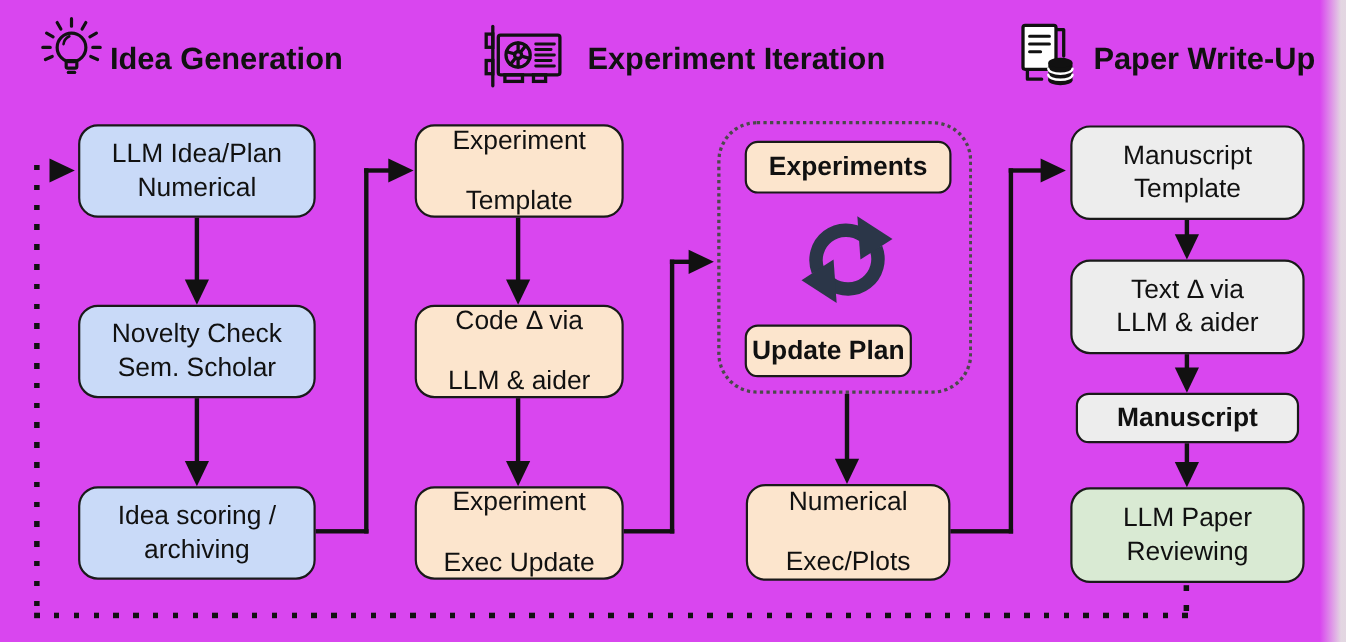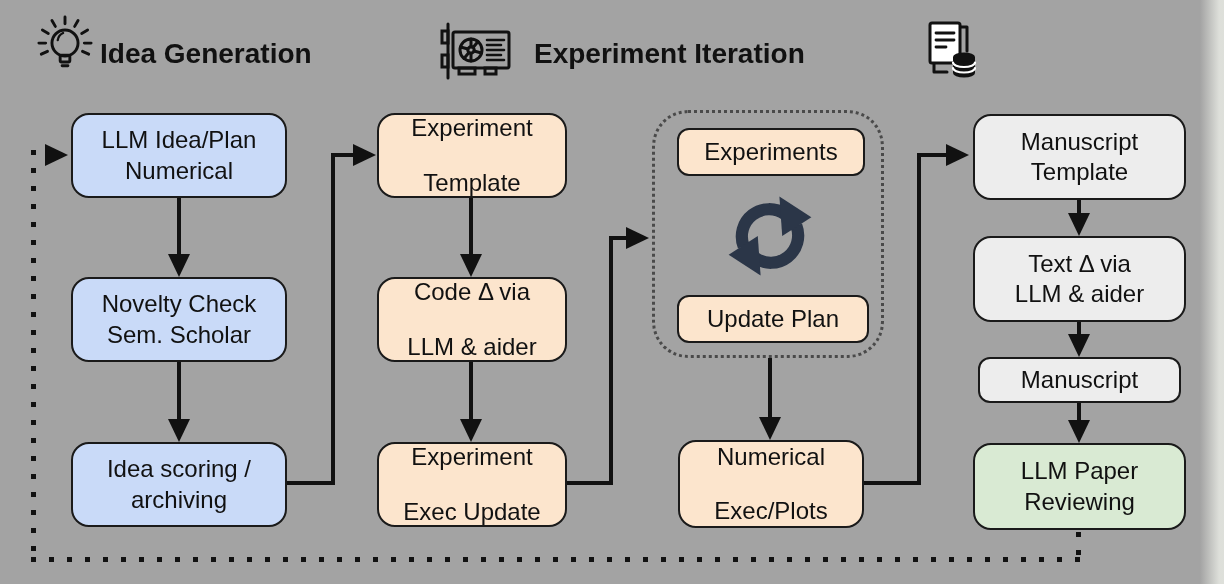--- a/index.html
+++ b/index.html
@@ -1,29 +1,29 @@
 <!DOCTYPE html>
 <html style="--node-blue: #c9daf8; --node-tan: #fce5cd; --node-gray: #ededed; --node-green: #d9ead3; --node-border: #1a1a1a; --connector: #111111; --cycle-icon: #2b3648; --dotted-container-border: #4a4a4a; --feedback-dots: #111111;"><head>
 <meta charset="utf-8">
 <style>
   :root{
     --node-blue:#c9daf8; --node-tan:#fce5cd; --node-gray:#ededed; --node-green:#d9ead3;
     --node-border:#1a1a1a; --connector:#111111; --cycle-icon:#2b3648; --dotted-container-border:#4a4a4a; --feedback-dots:#111111;
   }
   *{margin:0;padding:0;box-sizing:border-box;}
   body{font-family:"Liberation Sans",sans-serif;background:#fff;}
-  #canvas{position:relative;width:1224px;height:584px;background:#a3a3a3;overflow:hidden;}
+  #canvas{position:relative;width:1224px;height:584px;background:#d946ef;overflow:hidden;}
 
   .section-title{position:absolute;font-size:28px;font-weight:700;color:#111;white-space:nowrap;}
   .icon{position:absolute;}
 
   .node{position:absolute;border:2.5px solid var(--node-border);border-radius:18px;
         display:flex;flex-direction:column;align-items:center;justify-content:center;
         text-align:center;font-size:24px;line-height:1.26;color:#111;}
-  .node.small{border-radius:12px;}
+  .node.small{border-radius:12px;font-weight:bold;}
   .blue{background:var(--node-blue);} .tan{background:var(--node-tan);gap:24px;}
   .gray{background:var(--node-gray);} .green{background:var(--node-green);}
 
   .dotted-container{position:absolute;border:3.5px dotted var(--dotted-container-border);border-radius:36px;background:transparent;}
 
   .v-line{position:absolute;width:4px;background:var(--connector);}
   .h-line{position:absolute;height:4px;background:var(--connector);}
   .head-down{position:absolute;width:0;height:0;border-left:11px solid transparent;border-right:11px solid transparent;border-top:23px solid var(--connector);}
   .head-right{position:absolute;width:0;height:0;border-top:11px solid transparent;border-bottom:11px solid transparent;border-left:23px solid var(--connector);}
 
@@ -72,20 +72,21 @@
       <rect x="10" y="8" width="30" height="40" rx="2" fill="#fff"></rect>
       <path d="M16 18 h18 M16 25 h18 M16 32 h10" stroke-width="2.8"></path>
       <g stroke="none" fill="#111">
         <rect x="33" y="42" width="22" height="16"></rect>
         <ellipse cx="44" cy="42" rx="11" ry="4.5"></ellipse>
         <ellipse cx="44" cy="58" rx="11" ry="4.5"></ellipse>
       </g>
       <path d="M33 47.5 A 11 4.5 0 0 0 55 47.5 M33 53 A 11 4.5 0 0 0 55 53" stroke="#fff" stroke-width="2.2"></path>
     </svg>
   </span>
+  <span class="section-title" style="left:994px;top:38px">Paper Write-Up</span>
 
   <div class="node blue" style="left:71px;top:113px;width:216px;height:85px">
     <span>LLM Idea/Plan</span>
     <span>Numerical</span>
   </div>
   <div class="node blue" style="left:71px;top:277px;width:216px;height:85px">
     <span>Novelty Check</span>
     <span>Sem. Scholar</span>
   </div>
   <div class="node blue" style="left:71px;top:442px;width:216px;height:85px">
@@ -113,21 +114,21 @@
   <span class="icon" style="left:723px;top:190px">
     <svg width="94" height="92" viewBox="0 0 100 90">
       <g fill="none" stroke="#2b3648" stroke-width="13">
         <path d="M 22 56 A 29 29 0 0 1 66 22"></path>
         <path d="M 78 34 A 29 29 0 0 1 34 68"></path>
       </g>
       <polygon points="60,3 94,25 63,45" fill="#2b3648"></polygon>
       <polygon points="40,87 6,65 37,45" fill="#2b3648"></polygon>
     </svg>
   </span>
-  <div class="node tan small" style="left:677px;top:295px;width:192px;height:48px">
+  <div class="node tan small" style="left:677px;top:295px;width:152px;height:48px">
     <span>Update Plan</span>
   </div>
   <div class="node tan" style="left:678px;top:440px;width:186px;height:88px">
     <span>Numerical</span>
     <span>Exec/Plots</span>
   </div>
 
   <div class="node gray" style="left:973px;top:114px;width:213px;height:86px">
     <span>Manuscript</span>
     <span>Template</span>

